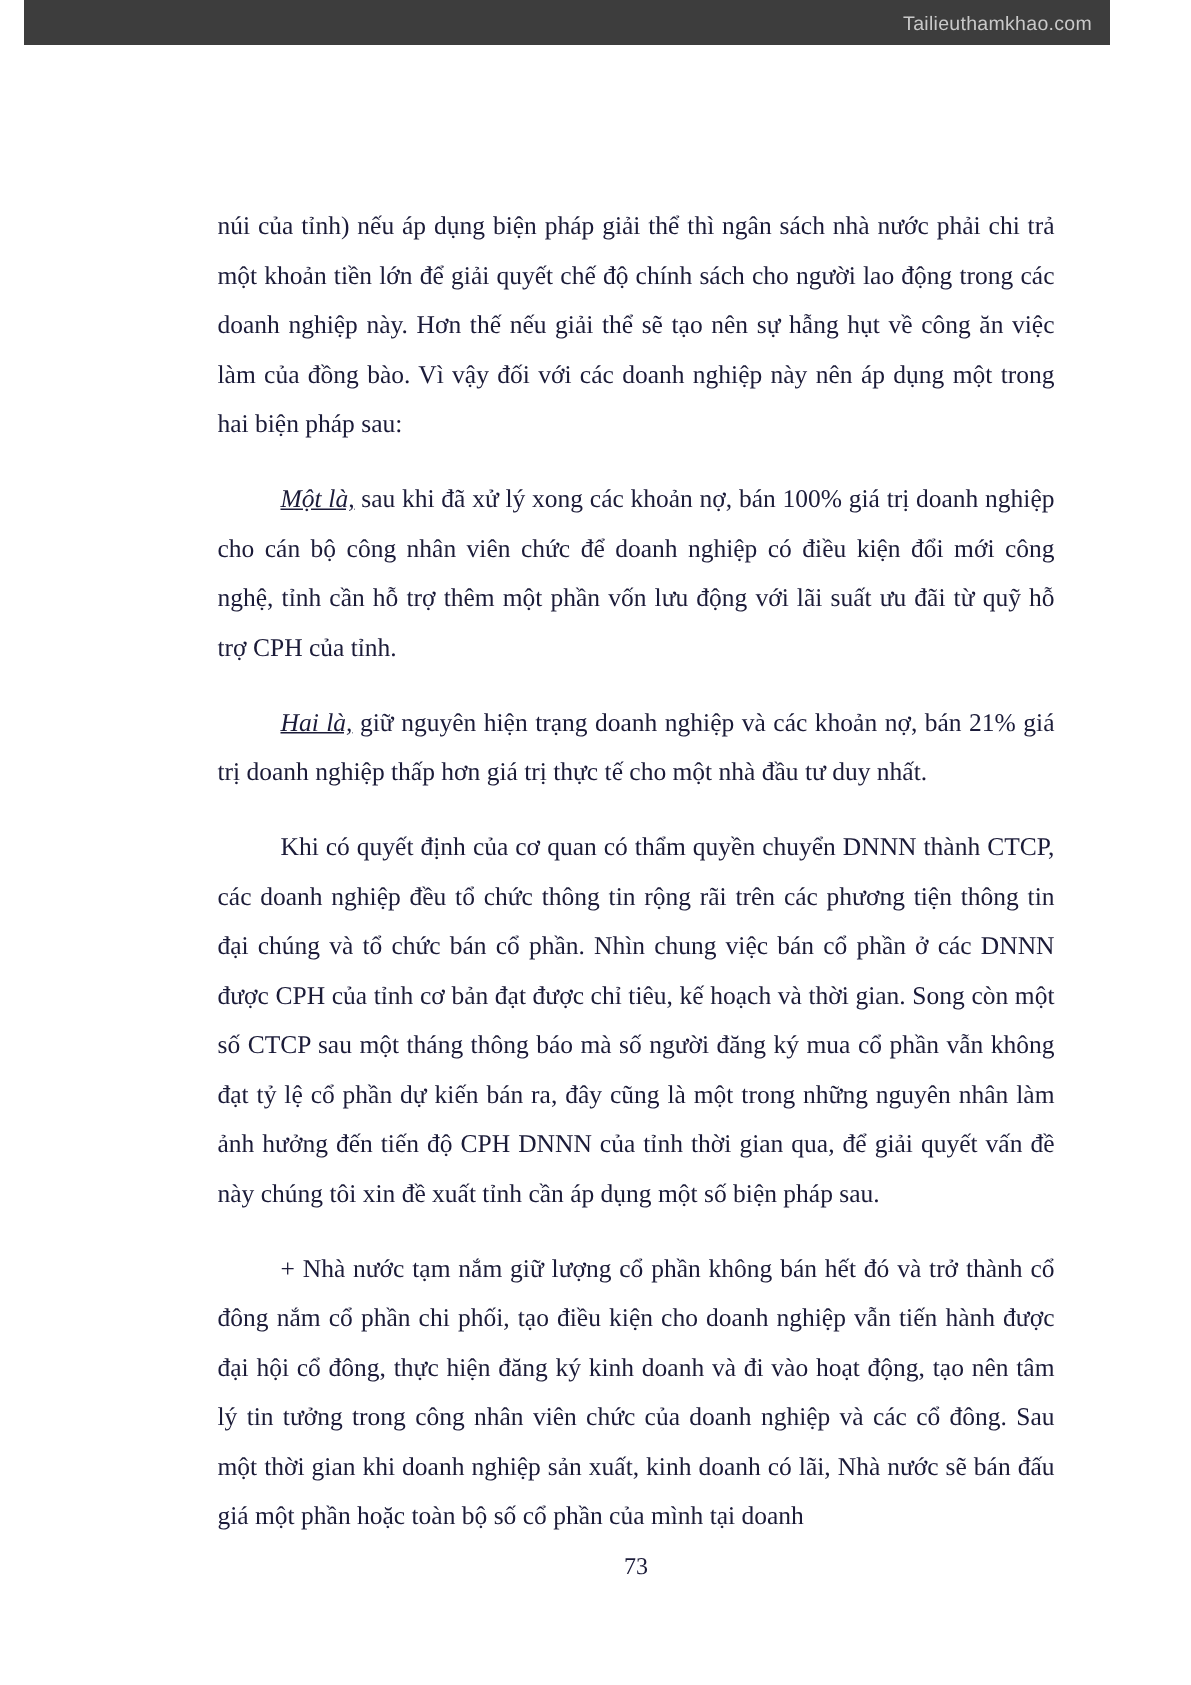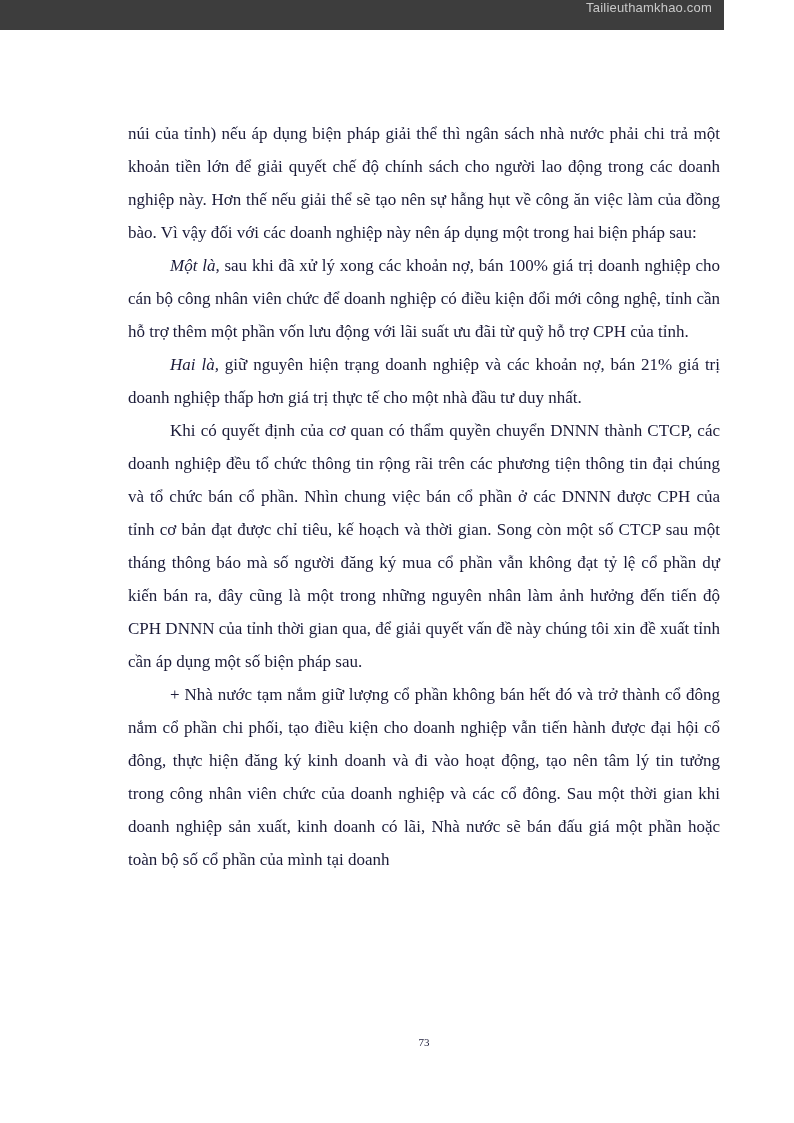--- a/index.html
+++ b/index.html
@@ -10,26 +10,26 @@
   body {
     width: 794px;
     height: 1123px;
     position: relative;
     font-family: "Liberation Serif", serif;
     overflow: hidden;
   }
   .top-bar {
     position: absolute;
     top: 0;
-    left: 0;
+    left: 16px;
     width: 724px;
     height: 30px;
     background: #3d3d3d;
     display: flex;
-    align-items: flex-start;
+    align-items: center;
     justify-content: flex-end;
     box-sizing: border-box;
     padding-right: 12px;
   }
   .watermark {
     color: #c9c9c9;
     font-family: "Liberation Sans", sans-serif;
     font-size: 13px;
     letter-spacing: 0.2px;
   }
@@ -37,37 +37,38 @@
     position: absolute;
     top: 117px;
     left: 128px;
     width: 592px;
     color: #1b1b38;
     font-size: 17px;
     line-height: 33px;
     text-align: justify;
   }
   .para {
-    margin: 0;
+    margin: 17px;
     text-indent: 42px;
   }
   .para.no-indent {
     text-indent: 0;
   }
   .run-italic {
     font-style: italic;
+    text-decoration: underline;
   }
   .page-number {
     position: absolute;
     top: 1036px;
     left: 128px;
     width: 592px;
     text-align: center;
     color: #1b1b38;
-    font-size: 11px;
+    font-size: 16px;
   }
 </style>
 </head>
 <body>
 
 <div class="page">
 
   <div class="top-bar">
     <span class="watermark">Tailieuthamkhao.com</span>
   </div>

